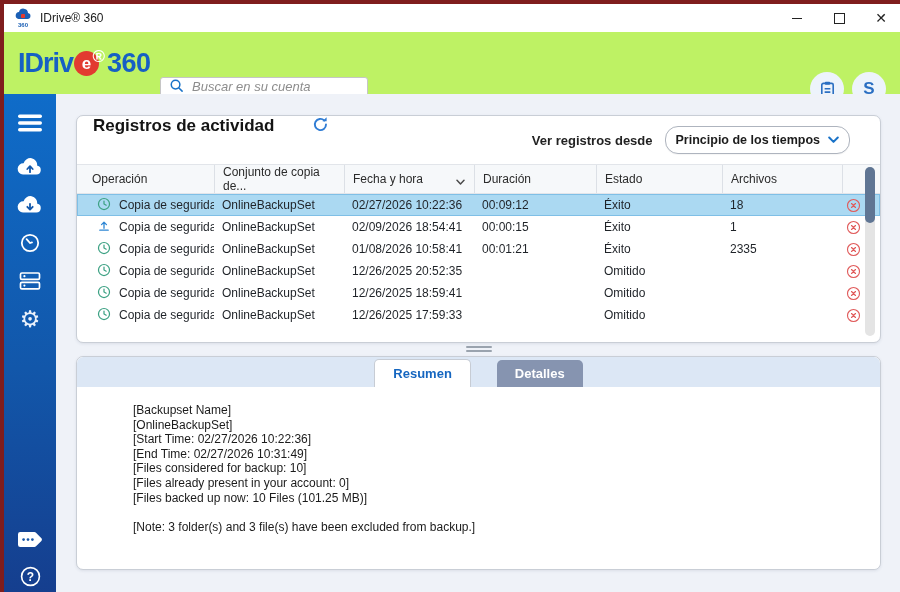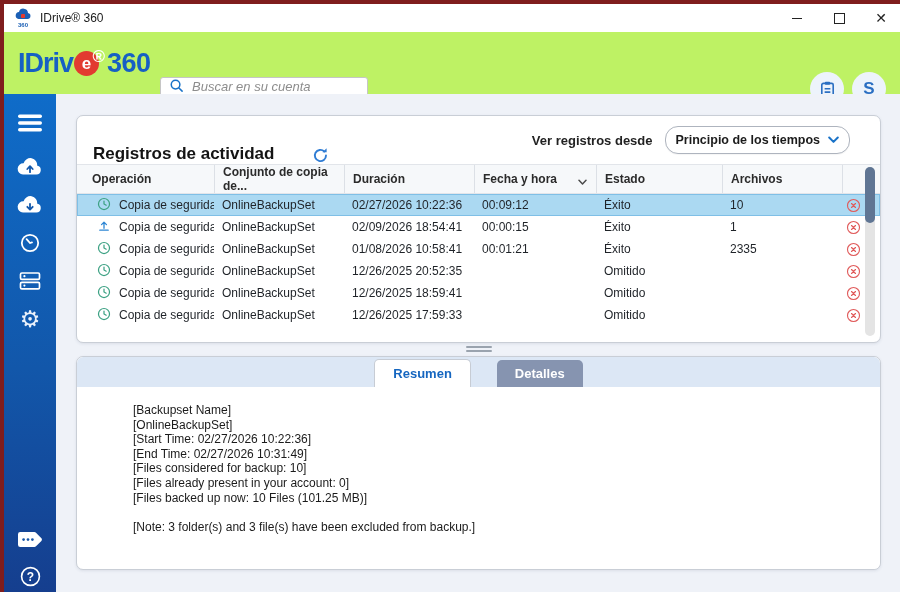--- a/index.html
+++ b/index.html
@@ -39,32 +39,32 @@
   .side-spacer{flex:1;}
   .sideitem.bottom{height:36px;}
 
   
   .main{position:absolute;left:52px;top:90px;right:0;bottom:0;background:#EFF2F8;}
   .panel{position:absolute;left:20px;right:21px;background:#fff;border:1px solid #C9CED6;border-radius:7px;box-shadow:0 1px 3px rgba(40,60,90,.10);}
   .panel.logs{top:21px;height:226px;}
   .panel.detail{top:262px;height:212px;overflow:hidden;}
 
   
-  .phead{position:relative;height:48px;display:flex;align-items:flex-end;gap:28px;}
+  .phead{position:relative;height:48px;display:flex;align-items:flex-start;gap:28px;}
   .ptitle{font-size:17px;font-weight:bold;color:#141414;margin-left:16px;}
   .refreshbtn{margin-left:10px;cursor:pointer;display:flex;align-items:center;}
   .filterwrap{position:absolute;right:30px;top:0;height:48px;display:flex;align-items:center;gap:12px;}
   .filterlabel{font-size:13px;font-weight:600;color:#222;}
   .dropdown{height:26px;border:1px solid #AEB4BE;border-radius:13px;background:#fff;display:flex;align-items:center;padding:0 10px;gap:8px;cursor:pointer;box-shadow:0 1px 1px rgba(0,0,0,.04);}
   .dropdown .dval{font-size:12.5px;font-weight:600;color:#1b1b1b;white-space:nowrap;}
 
   
   .tablewrap{position:absolute;left:0;right:0;top:48px;bottom:0;border-top:1px solid #E2E5EA;}
   .thead{display:grid;grid-template-columns:137px 130px 130px 122px 126px 120px 1fr;height:28px;background:#F6F8FA;border-bottom:1px solid #E2E5EA;}
-  .th{display:flex;align-items:center;padding-left:8px;font-size:12px;font-weight:700;color:#2b2b2b;border-left:1px solid #DCE0E6;position:relative;cursor:pointer;}
+  .th{display:flex;align-items:center;padding-left:8px;font-size:12px;font-weight:400;color:#2b2b2b;border-left:1px solid #DCE0E6;position:relative;cursor:pointer;}
   .th.first{border-left:none;padding-left:15px;}
   .th .sortchev{position:absolute;right:9px;top:10px;}
   .tbody{position:relative;}
   .trow{display:grid;grid-template-columns:137px 130px 130px 122px 126px 120px 1fr;height:22px;align-items:center;font-size:12px;color:#1f2328;cursor:pointer;}
   .trow.selected{background:#ABD9F2;box-shadow:inset 0 0 0 1px #7FBFE6;}
   .cell{padding-left:8px;white-space:nowrap;overflow:hidden;}
   .c-op{padding-left:20px;display:flex;align-items:center;gap:8px;}
   .c-action{display:flex;align-items:center;justify-content:flex-start;padding-left:4px;}
   .delbtn{display:flex;align-items:center;cursor:pointer;}
   .vscroll{position:absolute;top:2px;right:5px;width:10px;bottom:6px;background:#E4E4E4;border-radius:5px;}
@@ -213,48 +213,48 @@
             <svg width="11" height="8" viewBox="0 0 11 8">
                 <path d="M1.2 1.5l4.3 4.4 4.3-4.4" stroke="#1A73C8" stroke-width="2" fill="none" stroke-linecap="round" stroke-linejoin="round"></path>
               </svg>
           </div>
         </div>
       </div>
       <div class="tablewrap">
         <div class="thead">
           <div class="th first">Operación</div>
           <div class="th">Conjunto de copia de...</div>
-          <div class="th">Duración</div>
           <div class="th">
               <span>Fecha y hora</span>
             <span class="sortchev"><svg width="9" height="7" viewBox="0 0 9 7">
                   <path d="M1 1.3l3.5 3.6L8 1.3" stroke="#4a4a4a" stroke-width="1.5" fill="none" stroke-linecap="round" stroke-linejoin="round"></path>
                 </svg></span>
           </div>
+          <div class="th">Duración</div>
           <div class="th">Estado</div>
           <div class="th">Archivos</div>
           <div class="th"></div>
         </div>
         <div class="tbody">
   <div class="trow selected">
     <div class="cell c-op">
       <span class="ricon icon-clock">
         <svg width="14" height="14" viewBox="0 0 16 16">
                     <circle cx="8" cy="8" r="6.3" fill="none" stroke="#3CA183" stroke-width="1.4"></circle>
                     <path d="M8 4.6V8l2.5 1.4" fill="none" stroke="#3CA183" stroke-width="1.4" stroke-linecap="round" stroke-linejoin="round"></path>
                   </svg>
       </span>
 
       <span class="rtext">Copia de seguridad</span>
     </div>
     <div class="cell">OnlineBackupSet</div>
     <div class="cell">02/27/2026 10:22:36</div>
     <div class="cell">00:09:12</div>
     <div class="cell">Éxito</div>
-    <div class="cell">10</div>
+    <div class="cell">18</div>
     <div class="cell c-action">
       <span class="delbtn">
         <svg width="15" height="15" viewBox="0 0 16 16">
                     <circle cx="8" cy="8" r="6.4" fill="none" stroke="#E05B5B" stroke-width="1.2"></circle>
                     <path d="M5.9 5.9l4.2 4.2M10.1 5.9l-4.2 4.2" stroke="#E05B5B" stroke-width="1.3" stroke-linecap="round"></path>
                   </svg>
       </span>
     </div>
   </div>
 

